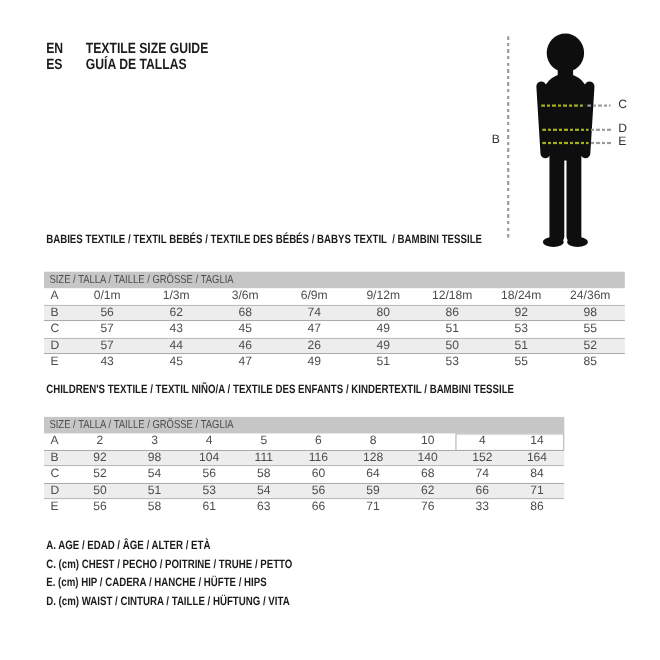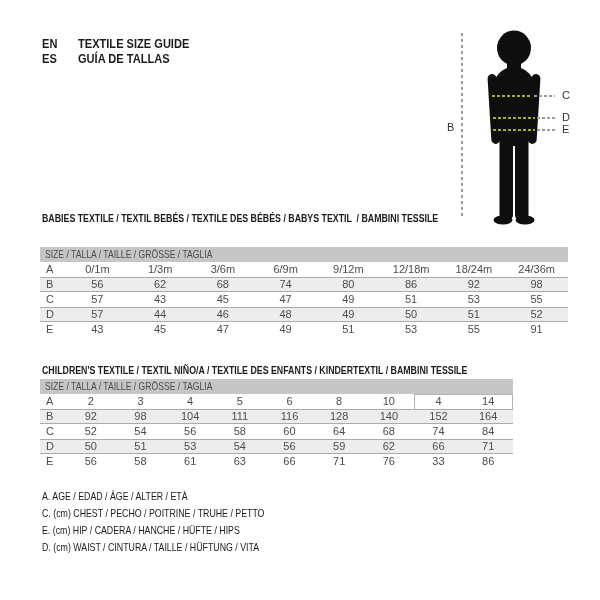--- a/index.html
+++ b/index.html
@@ -34,21 +34,21 @@
   .size-bar{height:15px;line-height:15px;background:var(--barBg);color:var(--inkTable);font-size:10.5px;text-decoration:underline;}
   .size-bar .lbl{padding-left:6px;}
   .size-row{position:relative;display:grid;height:15px;line-height:15px;font-size:11px;color:var(--inkTable);}
   .size-row .row-label{text-align:left;padding-left:6px;}
   .size-row .cell{text-align:center;}
   .size-row.shade{background:var(--rowShade);box-shadow:inset 0 1px 0 var(--shadeEdge),inset 0 -1px 0 var(--shadeEdge);}
   .hl-box{position:absolute;background:#fff;border:1px solid #b4b4b4;box-sizing:border-box;}
 
   
   .legend{position:absolute;left:42px;top:488px;color:var(--inkDark);}
-  .legend-line{height:17px;line-height:17px;font-size:11px;font-weight:400;}
+  .legend-line{height:17px;line-height:17px;font-size:11px;font-weight:700;}
 </style>
 </head>
 <body>
 
 <div id="page">
 
   <div class="lang-block">
       <div class="lang-row">
         <span class="lang-code cx">EN</span>
         <span class="cx">TEXTILE SIZE GUIDE</span>
@@ -121,40 +121,40 @@
         <span class="cell">49</span>
         <span class="cell">51</span>
         <span class="cell">53</span>
         <span class="cell">55</span>
       </div>
       <div class="size-row shade" style="grid-template-columns: 26px repeat(8, 1fr);">
         <span class="row-label">D</span>
         <span class="cell">57</span>
         <span class="cell">44</span>
         <span class="cell">46</span>
-        <span class="cell">48</span>
+        <span class="cell">26</span>
         <span class="cell">49</span>
         <span class="cell">50</span>
         <span class="cell">51</span>
         <span class="cell">52</span>
       </div>
       <div class="size-row" style="grid-template-columns: 26px repeat(8, 1fr);">
         <span class="row-label">E</span>
         <span class="cell">43</span>
         <span class="cell">45</span>
         <span class="cell">47</span>
         <span class="cell">49</span>
         <span class="cell">51</span>
         <span class="cell">53</span>
         <span class="cell">55</span>
-        <span class="cell">91</span>
-      </div>
-    </div>
-
-  <div class="sec-title" style="top:364px;"><span class="cx80">CHILDREN'S TEXTILE / TEXTIL NIÑO/A / TEXTILE DES ENFANTS / KINDERTEXTIL / BAMBINI TESSILE</span></div>
+        <span class="cell">85</span>
+      </div>
+    </div>
+
+  <div class="sec-title" style="top:348px;"><span class="cx80">CHILDREN'S TEXTILE / TEXTIL NIÑO/A / TEXTILE DES ENFANTS / KINDERTEXTIL / BAMBINI TESSILE</span></div>
   <div class="size-table" style="left:40px;top:379px;width:473px;">
       <div class="size-bar"><span class="lbl cx">SIZE / TALLA / TAILLE / GRÖSSE / TAGLIA</span></div>
       <div class="hl-box" style="left: 373.667px; width: 99.3333px; top: 15px; height: 15.5px;"></div>
       <div class="size-row" style="grid-template-columns: 26px repeat(9, 1fr);">
         <span class="row-label">A</span>
         <span class="cell">2</span>
         <span class="cell">3</span>
         <span class="cell">4</span>
         <span class="cell">5</span>
         <span class="cell">6</span>

